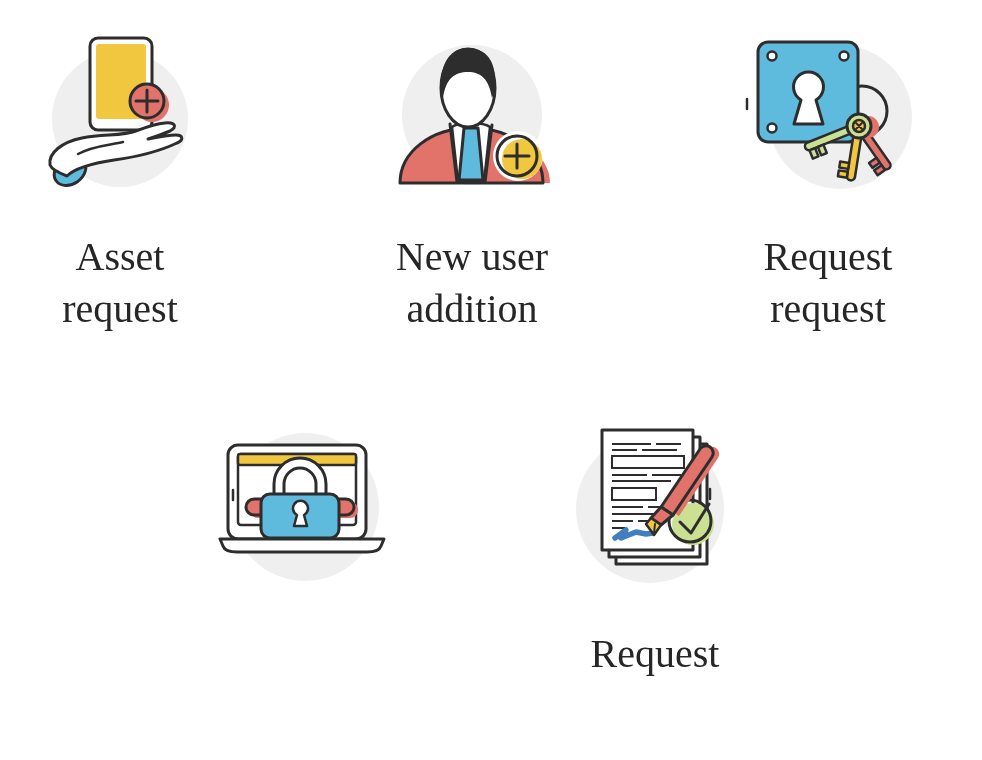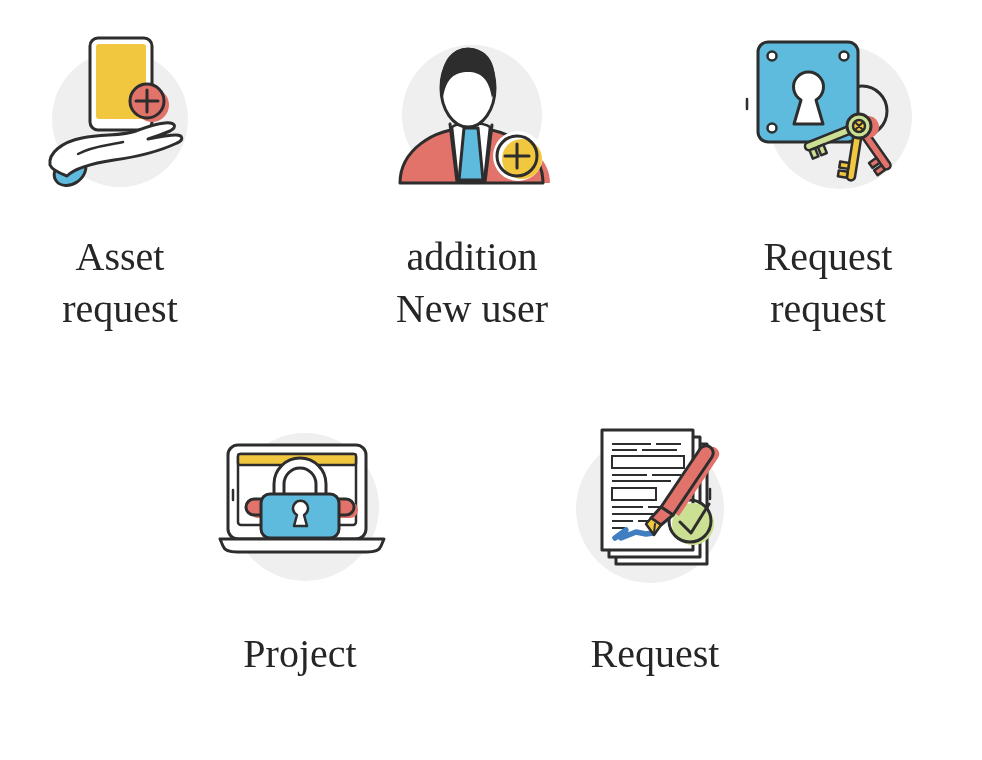--- a/index.html
+++ b/index.html
@@ -68,22 +68,22 @@
         <path class="fd" d="M69,75 C68,45 80,33 96,33 C114,33 124,46 123,68 C123,74 122,79 120,83 C117,64 109,57 96,57 C83,57 74,63 71,83 C70,80 69,78 69,75 Z"></path>
       </g>
       <g>
         <circle class="fw" cx="146" cy="141" r="25"></circle>
         <circle class="fy" cx="150" cy="144" r="20"></circle>
         <circle class="fn st3" cx="145" cy="141" r="20"></circle>
         <path class="fn st3" d="M133,141 H157 M145,129 V153"></path>
       </g>
     </svg>
     <div class="label">
+      <div>New user</div>
       <div>addition</div>
-      <div>New user</div>
     </div>
   </div>
 
   <div class="tile" style="left:708px;top:15px">
     <svg width="200" height="190" viewBox="0 0 200 190">
       <circle class="fbg" cx="112" cy="102" r="72"></circle>
       <circle class="fn st3" cx="134" cy="96" r="25"></circle>
       <g>
         <rect class="fb st3" x="30" y="27" width="100" height="100" rx="10"></rect>
         <path class="fn st25" d="M19,84 V94"></path>
@@ -137,21 +137,20 @@
       </g>
       <g>
         <path class="sh13" d="M79,95 V72 A21,21 0 0 1 121,72 V95"></path>
         <path class="sh7" d="M79,95 V72 A21,21 0 0 1 121,72 V95"></path>
         <rect class="fb st3" x="61" y="82" width="78" height="44" rx="9"></rect>
         <path class="fw st25" d="M94,114 L97,103 A7.5,7.5 0 1 1 104,103 L107,114 Z"></path>
       </g>
       <path class="fw st3" d="M20,127 H184 L181,134 Q179,140 167,140 H37 Q25,140 23,134 Z"></path>
     </svg>
     <div class="label">
-      <div>Project</div>
     </div>
   </div>
 
   <div class="tile" style="left:535px;top:412px">
     <svg width="200" height="190" viewBox="0 0 200 190">
       <circle class="fbg" cx="95" cy="97" r="74"></circle>
       <g>
         <rect class="fw st3" x="61" y="32" width="91" height="120"></rect>
         <rect class="fw st3" x="54" y="25" width="91" height="120"></rect>
         <rect class="fw st3" x="47" y="18" width="91" height="120"></rect>

